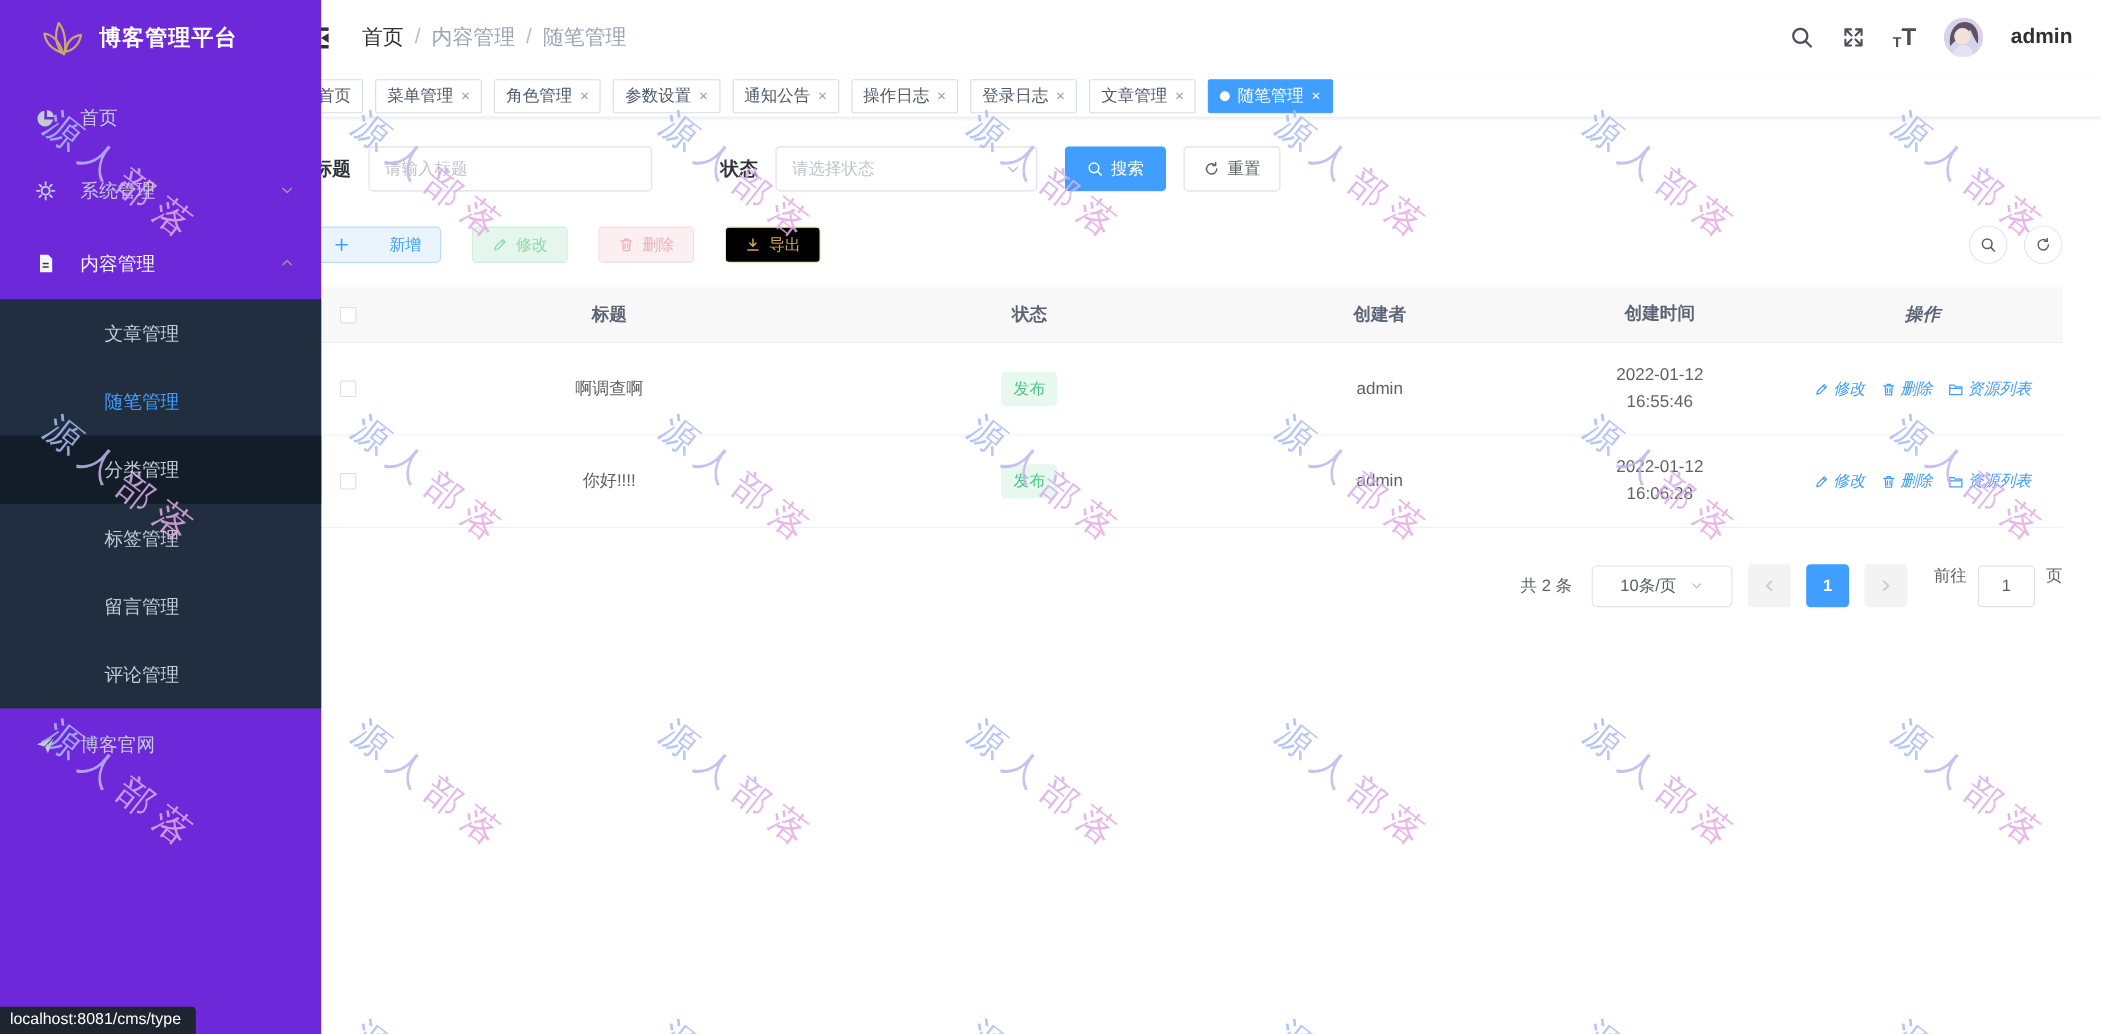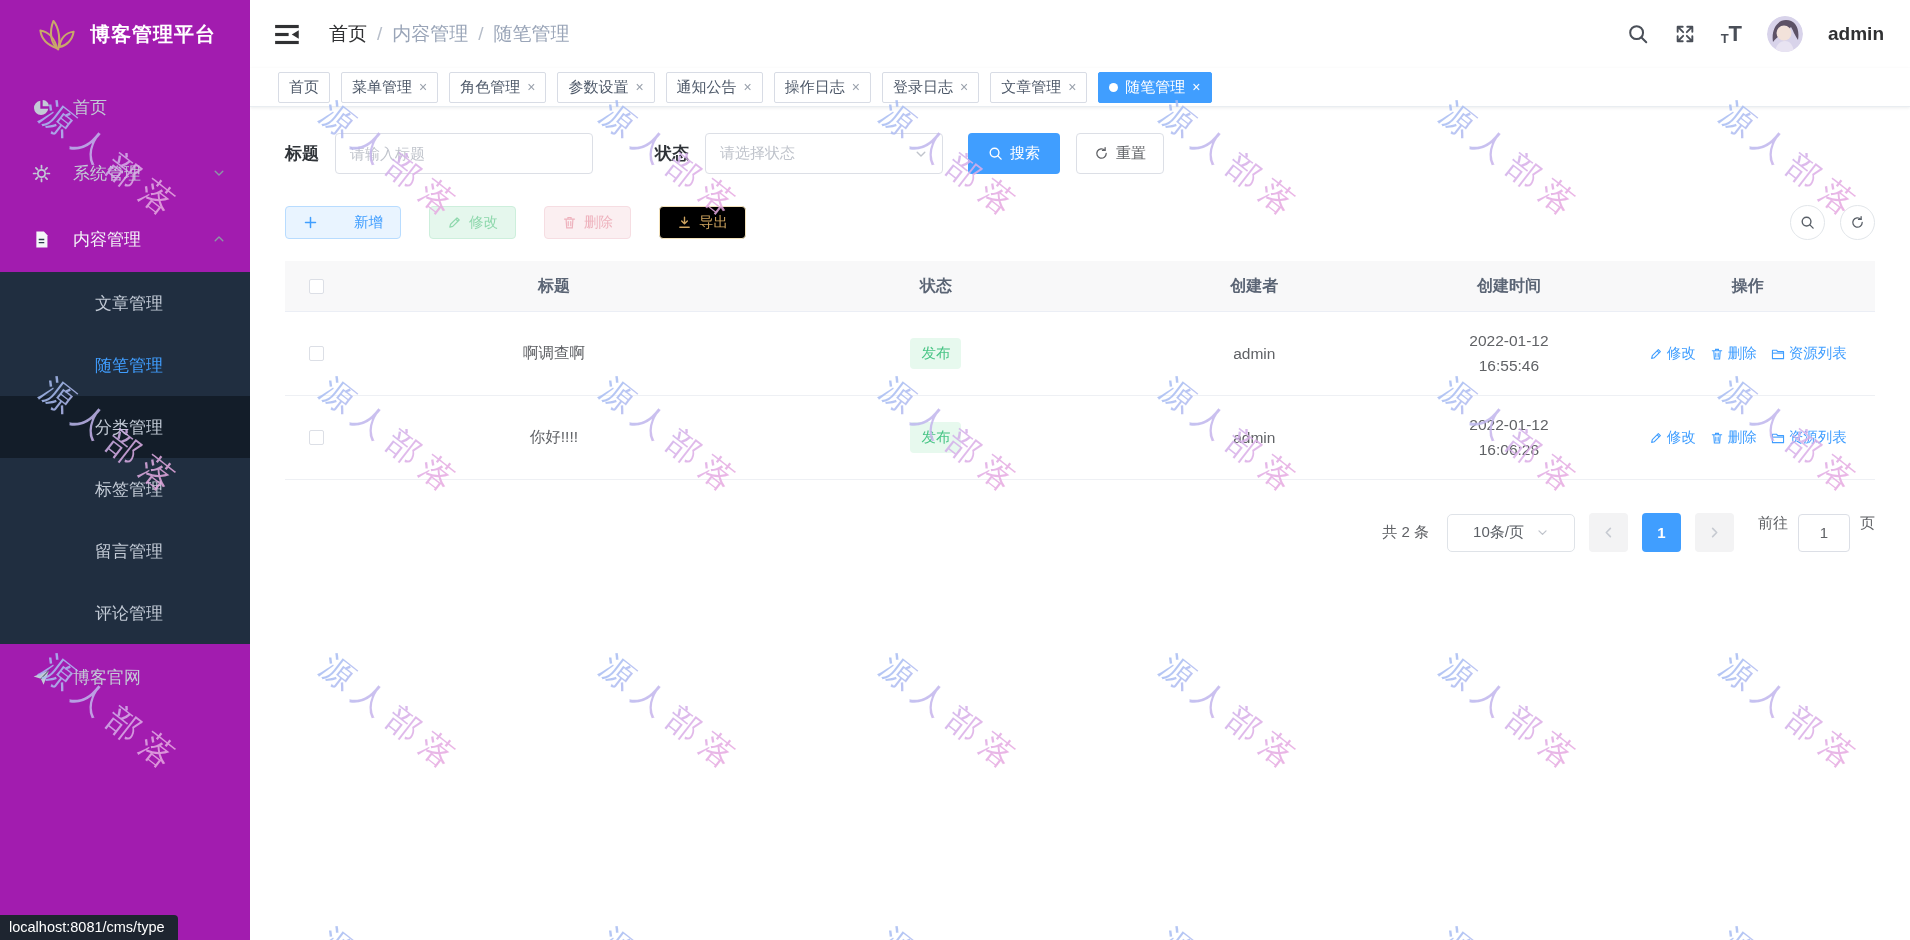--- a/index.html
+++ b/index.html
@@ -1,20 +1,20 @@
 <!DOCTYPE html>
 <html><head>
 <meta charset="utf-8">
 <style>
   * { margin:0; padding:0; box-sizing:border-box; }
   html,body { width:1910px; height:940px; overflow:hidden; background:#fff;
     font-family:"Liberation Sans", sans-serif; }
 
   
-  .sidebar { position:fixed; left:0; top:0; bottom:0; width:250px; background:#a21caf; z-index:5; }
+  .sidebar { position:fixed; left:0; top:0; bottom:0; width:292px; background:#6d28d9; z-index:5; }
   .logo-row { height:68px; display:flex; align-items:center; padding-left:38px; gap:14px; }
   .logo-ic { width:38px; height:38px; color:#c9a86a; }
   .logo-title { color:#fff; font-size:20px; font-weight:bold; letter-spacing:1px; }
   .menu { padding-top:6px; }
   .mitem { height:66px; display:flex; align-items:center; padding:0 24px 0 32px; color:#c3cbd6;
     font-size:17px; cursor:pointer; position:relative; }
   .mitem .mi-ic { width:19px; height:19px; margin-right:22px; flex:0 0 19px; }
   .mitem .chev { margin-left:auto; width:14px; height:14px; color:#8b97a6; }
   .mitem.open-title { color:#f4f6f8; }
   .submenu { background:#202e40; }
@@ -84,21 +84,21 @@
   .table { margin-top:21px; width:100%; }
   .thead { display:flex; align-items:center; height:51px; background:#f8f8f9; color:#5a6474;
     font-weight:bold; font-size:16px; border-bottom:1px solid #ebeef5; }
   .trow { display:flex; align-items:center; height:84px; border-bottom:1px solid #eef0f4; font-size:15.5px; color:#606266; background:#fff; }
   .col { display:flex; align-items:center; justify-content:center; text-align:center; }
   .c-check { width:62px; flex:0 0 62px; }
   .c-title { flex:26 0 0; }
   .c-status { flex:22 0 0; }
   .c-creator { flex:18 0 0; }
   .c-time { flex:14 0 0; flex-direction:column; line-height:1.55; }
-  .c-ops { flex:16 0 0; gap:14px; }
+  .c-ops { flex:16 0 0; gap:14px;font-style:italic; }
   .checkbox { width:15px; height:15px; border:1px solid #dcdfe6; border-radius:2px; background:#fff;
     display:inline-block; cursor:pointer; }
   .tag { height:31px; display:inline-flex; align-items:center; padding:0 11px; border-radius:4px;
     background:#e7f9ee; color:#49c586; font-size:14.5px; }
   .oplink { display:inline-flex; align-items:center; gap:4px; color:#409eff; font-size:14.5px; cursor:pointer; white-space:nowrap; }
   .oplink .b-ic { width:14px; height:14px; }
 
   
   .pager { margin-top:33px; display:flex; align-items:center; justify-content:flex-end; gap:14px; color:#606266; font-size:15px; }
   .pg-total { margin-right:4px; }

